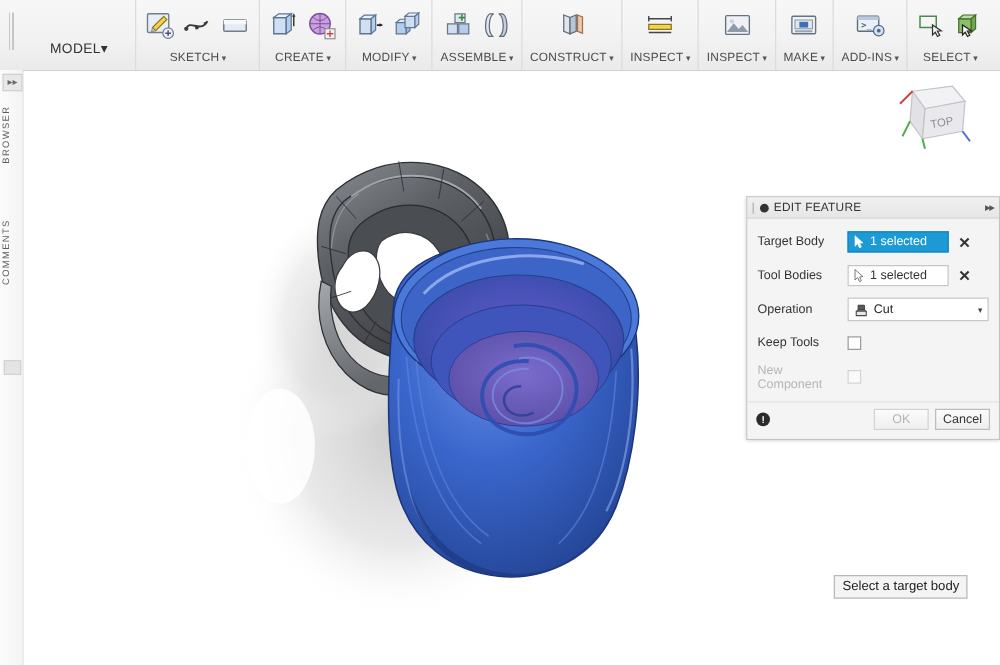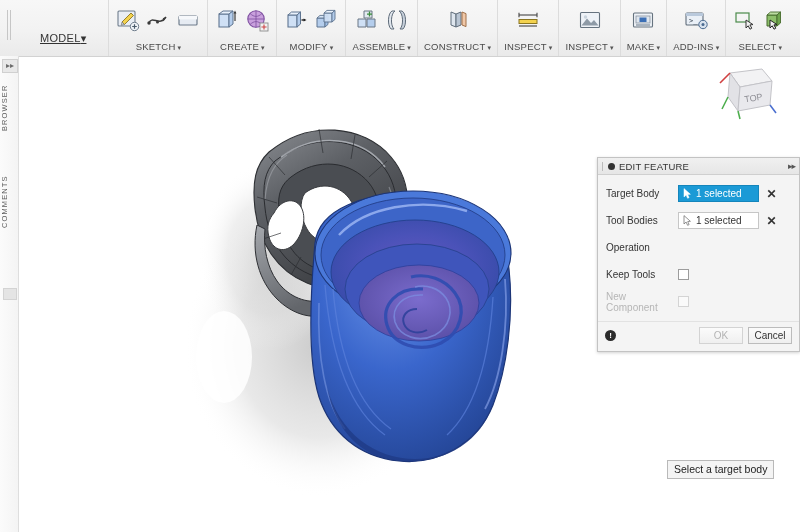--- a/index.html
+++ b/index.html
@@ -33,21 +33,21 @@
   .tb-label .caret{font-size:7px;margin-left:2px;color:#555;}
   .grip{
     width:6px;margin:10px 6px 0 6px;height:30px;
     background:
       linear-gradient(to right,transparent 1px,#c6c6c6 1px,#c6c6c6 2px,transparent 2px),
       linear-gradient(to right,transparent 4px,#c6c6c6 4px,#c6c6c6 5px,transparent 5px);
   }
   .model-group{justify-content:center;padding:0 22px;}
   .model-btn{
     font-size:11px;color:#333;letter-spacing:.3px;
-    margin-top:20px;white-space:nowrap;cursor:default;text-decoration:underline;
+    margin-top:20px;white-space:nowrap;cursor:default;
   }
   .icon{
     width:26px;height:26px;position:relative;display:inline-block;
     cursor:default;
   }
   .icon svg{display:block;}
 
   
   #leftrail{
     position:absolute;left:0;top:56px;width:18px;height:476px;
@@ -557,20 +557,29 @@
         <svg class="cursor-glyph" viewBox="0 0 9 11">
           <path d="M1 0.6 L1 9 L3.1 7 L4.6 10.3 L6.1 9.6 L4.7 6.6 L7.4 6.3 Z" fill="#ffffff" stroke="#666" stroke-width=".7"></path>
         </svg>
         <span>1 selected</span>
       </span>
       <span class="clear-x">✕</span>
     </div>
 
     <div class="dlg-row">
       <span class="dlg-lbl">Operation</span>
+      <span class="combo">
+        <svg class="combo-icon" viewBox="0 0 12 12">
+          <path d="M2 7 h8 v3.5 h-8 z" fill="#e8e8ea" stroke="#4a4a4a" stroke-width=".9"></path>
+          <path d="M3.5 2.2 h5 v4 h-5 z" fill="#5a5a5c" stroke="#3a3a3a" stroke-width=".8"></path>
+          <path d="M2 7 l1.5-1.2 h5 L10 7" fill="#76767a" stroke="#3a3a3a" stroke-width=".7"></path>
+        </svg>
+        <span class="combo-text">Cut</span>
+        <span class="combo-caret">▾</span>
+      </span>
     </div>
 
     <div class="dlg-row">
       <span class="dlg-lbl">Keep Tools</span>
       <span class="chk"></span>
     </div>
 
     <div class="dlg-row">
       <span class="dlg-lbl disabled">New Component</span>
       <span class="chk disabled"></span>

